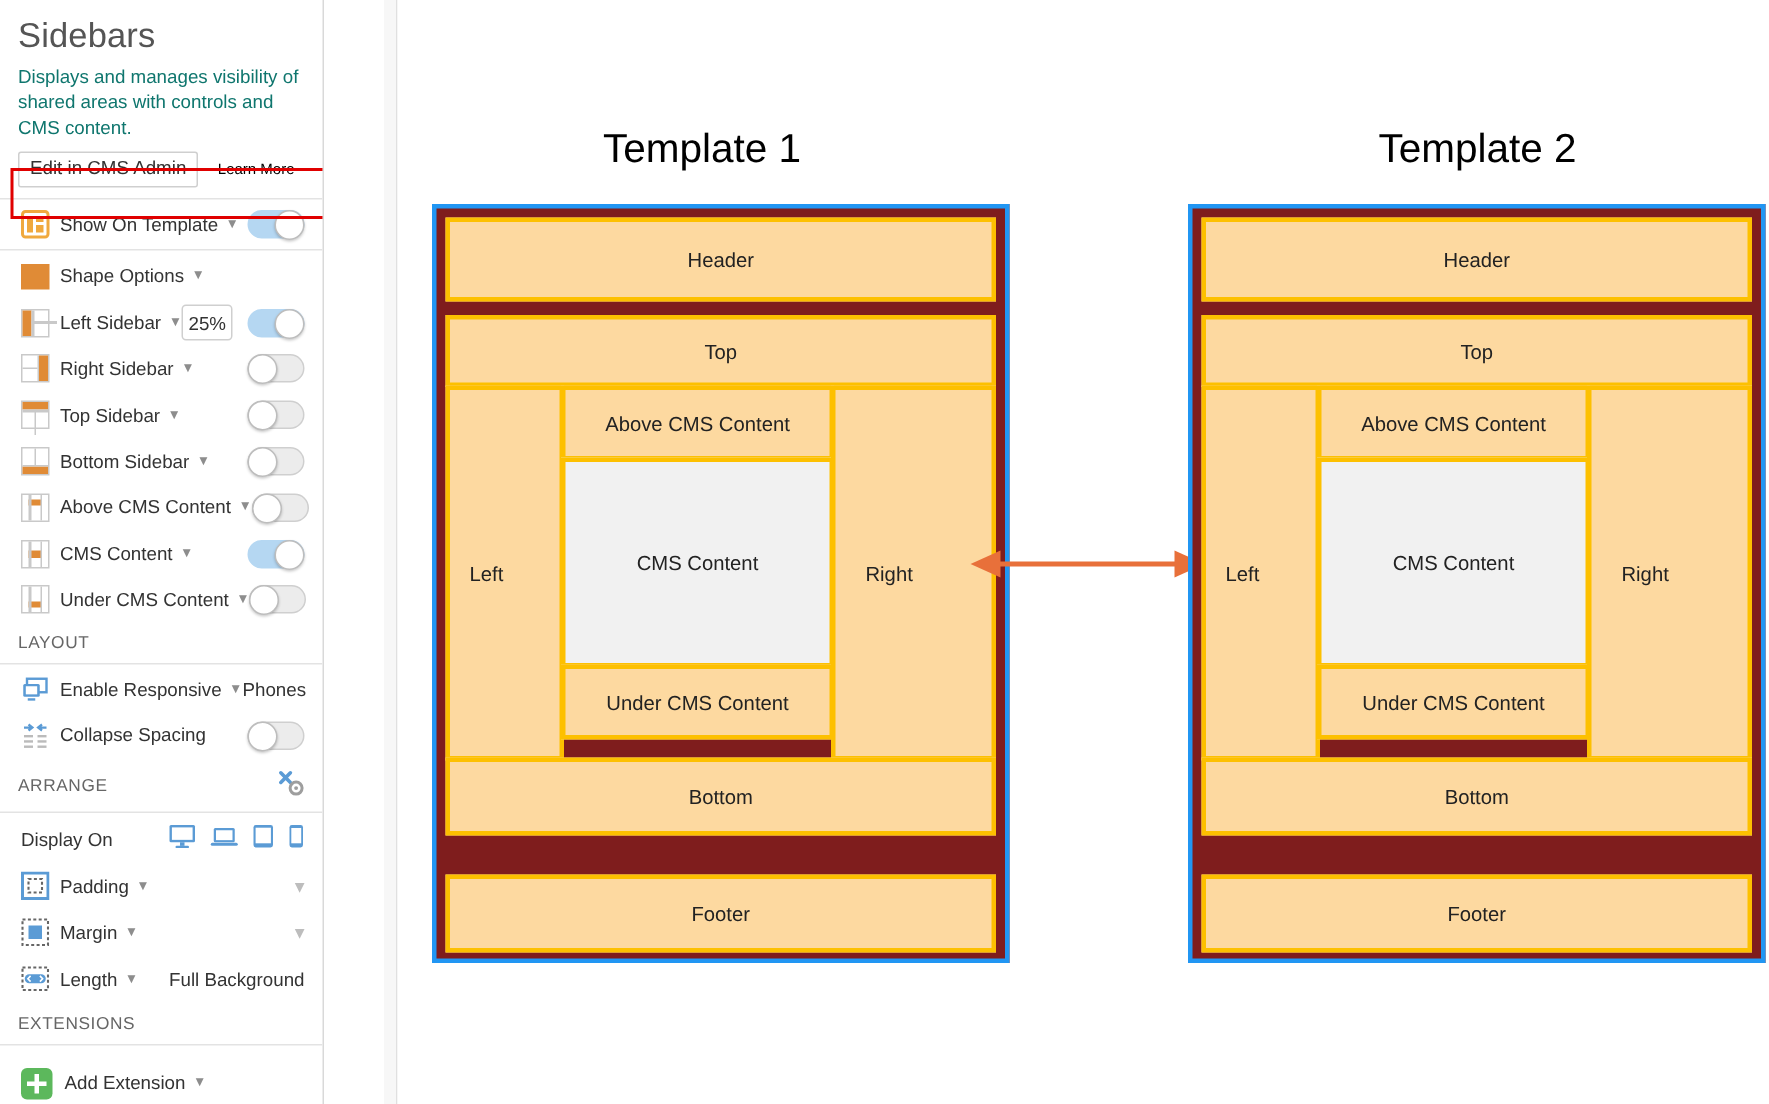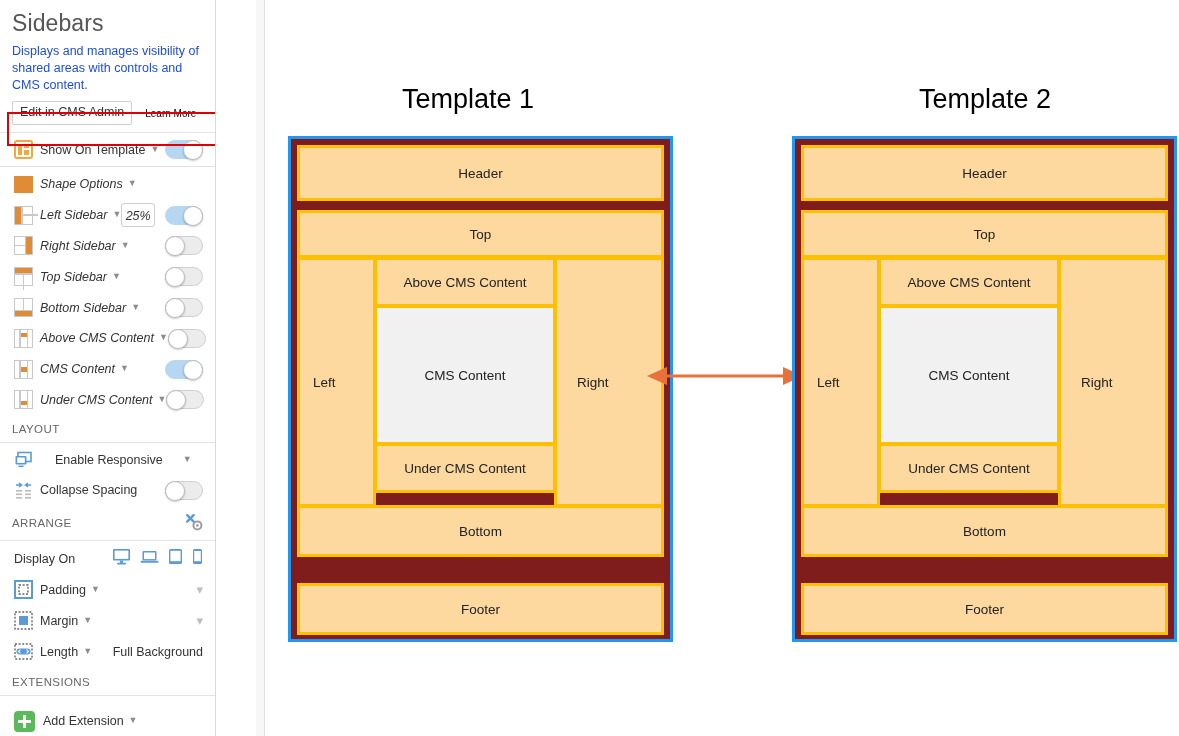--- a/index.html
+++ b/index.html
@@ -22,37 +22,37 @@
   #scrolltrack{
     position:absolute;left:256px;top:0;width:9px;height:736px;
     background:#f7f7f7;border-right:1px solid #e0e0e0;box-sizing:border-box;
   }
 
   .pnl-title{
     font-size:23px;color:#555;font-weight:400;
     padding:10px 12px 2px 12px;letter-spacing:.1px;
   }
   .pnl-desc{
-    font-size:12.5px;color:#1d4ed8;line-height:17px;
+    font-size:12.5px;color:#0f766e;line-height:17px;
     padding:4px 14px 6px 12px;
   }
   .btnrow{display:flex;align-items:center;padding:0 12px;margin-top:1px;}
   .btn-outline{
     font-size:12.5px;color:#333;background:#fff;
     border:1px solid #cfcfcf;border-radius:2px;
     padding:4px 7px 5px 7px;line-height:13px;
   }
   .link{font-size:10px;color:#000000;margin-left:13px;}
 
   .redbox{
     position:absolute;left:7px;top:112px;width:243px;height:34px;
     border:2px solid #e00000;box-sizing:border-box;
   }
 
-  .rows{margin-top:2px;font-style:italic;}
+  .rows{margin-top:2px;}
   .row{
     display:flex;align-items:center;
     height:30.8px;padding:0 12px 0 14px;box-sizing:border-box;
     position:relative;
   }
   .row .lbl{font-size:12.5px;color:#333;white-space:nowrap;}
   .caret{
     display:inline-block;margin-left:5px;color:#8d8d8d;font-size:9px;
     transform:translateY(-1px);
   }
@@ -284,21 +284,21 @@
       <span class="caret">▼</span>
       <span class="spacer"></span>
       <span class="tg off">
           <span class="knob"></span>
         </span>
     </div>
   </div>
 
   <div class="sechead">LAYOUT</div>
 
-  <div class="row" style="height:30px;margin-top:2px;gap:15px;">
+  <div class="row" style="height:30px;margin-top:2px;">
     <span class="ico">
       <svg width="19" height="19" viewBox="0 0 19 19">
         <rect x="4" y="1.5" width="13" height="9" fill="none" stroke="#5b9bd5" stroke-width="1.6"></rect>
         <rect x="1.5" y="5" width="11" height="8.5" rx="1" fill="#5b9bd5"></rect>
         <rect x="3.2" y="6.5" width="7.6" height="5.4" fill="#fff"></rect>
         <rect x="4.5" y="14.5" width="5" height="1.6" fill="#5b9bd5"></rect>
       </svg>
     </span>
     <span class="lbl">Enable Responsive</span>
     <span class="caret">▼</span>

